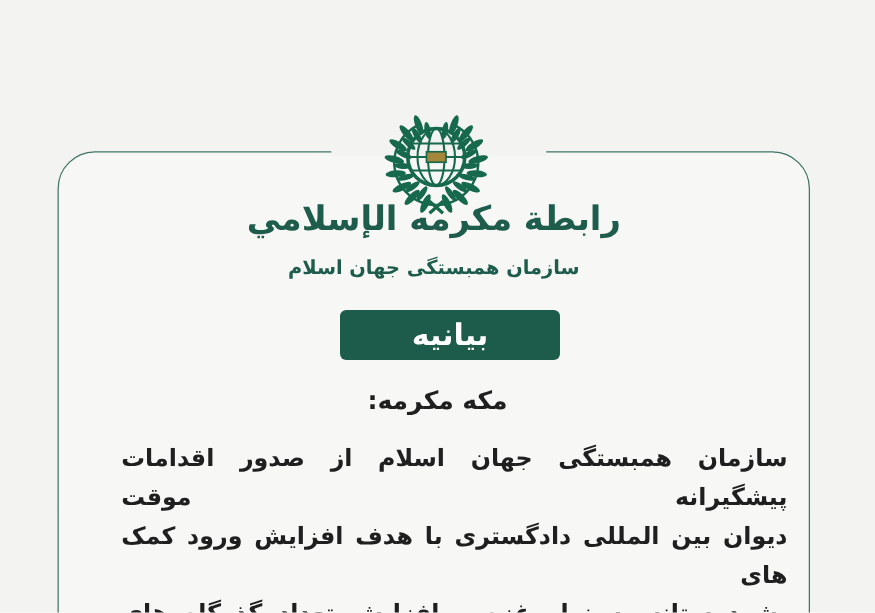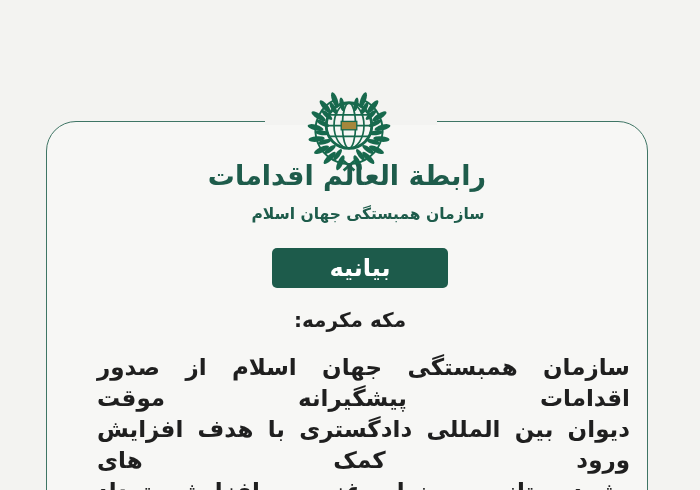--- a/index.html
+++ b/index.html
@@ -18,40 +18,40 @@
 
   .logo{position:absolute;left:289px;top:82px;width:120px;height:116px;}
 
   .arabic-name{
     position:absolute;left:46px;top:160px;width:602px;
     text-align:center;color:#1e5c4b;font-size:27px;font-weight:bold;
     letter-spacing:0.5px;
   }
   .persian-name{
     position:absolute;left:46px;top:205px;width:602px;
-    text-align:center;color:#1e5c4b;font-size:15.5px;font-weight:bold;padding-left:21px;
+    text-align:center;color:#1e5c4b;font-size:15.5px;font-weight:bold;
   }
 
   .banner{
     position:absolute;left:272px;top:248px;width:176px;height:40px;
     background:#1d5b4b;border-radius:5px;
     display:flex;align-items:center;justify-content:center;
   }
   .banner span{color:#ffffff;font-size:24px;font-weight:bold;line-height:40px;}
 
   .content{
     position:absolute;left:70px;top:305px;width:560px;
     direction:rtl;color:#1f1f1f;
   }
   .salutation{
     font-size:20px;font-weight:bold;text-align:center;line-height:30px;
   }
   .paragraph{margin-top:17px;}
   .pline{
-    font-size:23px;font-weight:bold;line-height:31px;
+    font-size:19px;font-weight:bold;line-height:31px;
     text-align:justify;text-align-last:justify;
     word-spacing:1px;
     margin-left:27px;
   }
 </style>
 </head>
 <body>
 
 <div class="stage">
 
@@ -96,21 +96,21 @@
       <circle cx="50" cy="36" r="19" stroke-width="2.4"></circle>
       <ellipse cx="50" cy="36" rx="12.5" ry="19" stroke-width="1.4"></ellipse>
       <ellipse cx="50" cy="36" rx="5.5" ry="19" stroke-width="1.4"></ellipse>
       <line x1="31" y1="36" x2="69" y2="36" stroke-width="1.4"></line>
       <line x1="33.3" y1="27" x2="66.7" y2="27" stroke-width="1.4"></line>
       <line x1="33.3" y1="45" x2="66.7" y2="45" stroke-width="1.4"></line>
     </g>
     <rect x="43.5" y="32.5" width="13" height="7" fill="#a5873c" stroke="#17694d" stroke-width="1.1"></rect>
   </svg>
 
-  <div class="arabic-name">رابطة العالم اقدامات</div>
+  <div class="arabic-name">رابطة مکرمه الإسلامي</div>
   <div class="persian-name">سازمان همبستگی جهان اسلام</div>
 
   <div class="banner">
     <span>بیانیه</span>
   </div>
 
   <div class="content">
     <div class="salutation">مکه مکرمه:</div>
     <div class="paragraph">
       <div class="pline">سازمان همبستگی جهان اسلام از صدور اقدامات پیشگیرانه موقت</div>

